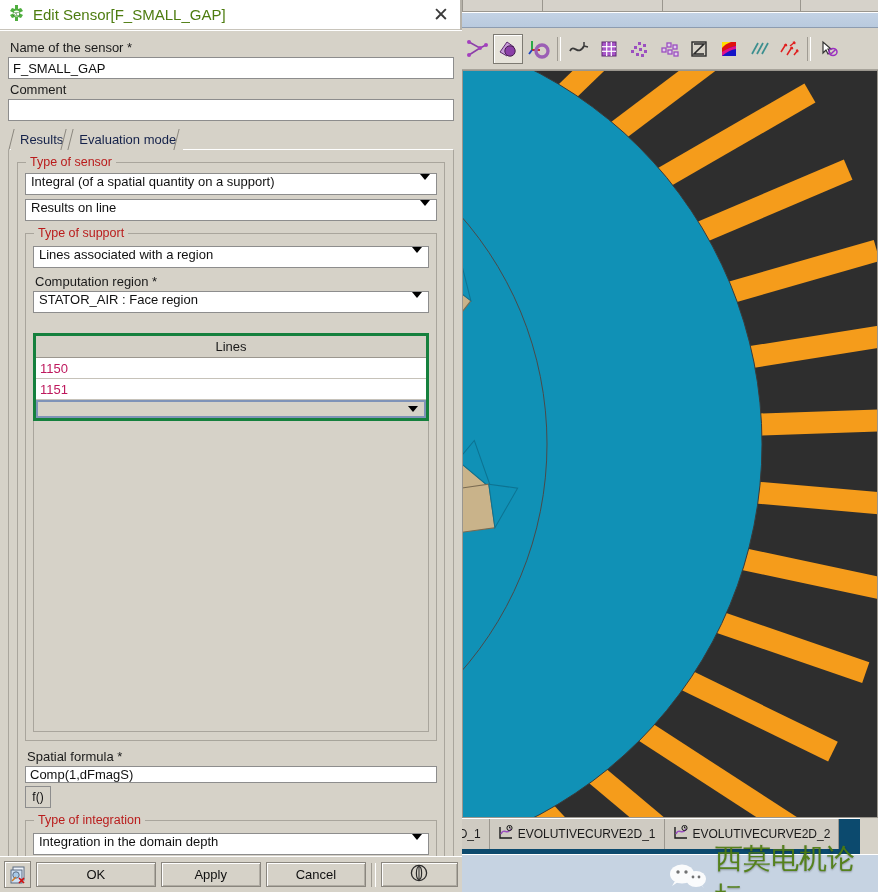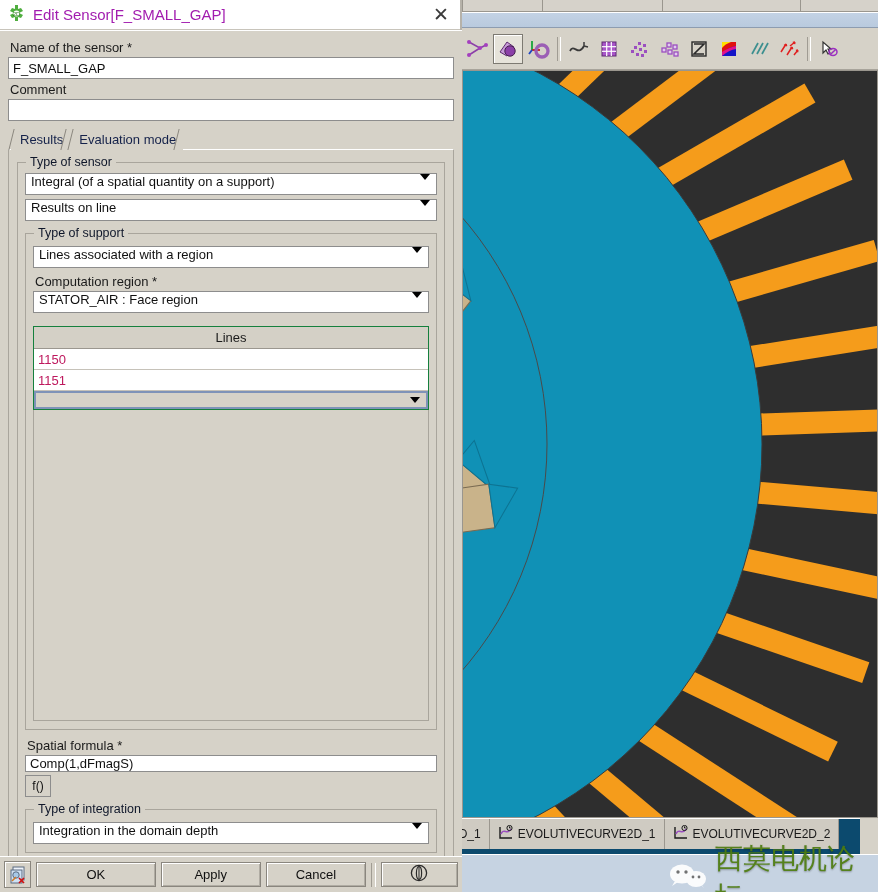--- a/index.html
+++ b/index.html
@@ -36,21 +36,21 @@
      background:#c6d3e2;border-top:1px solid #ffffff;box-sizing:border-box;}
   .watermark{position:absolute;left:668px;top:840px;display:flex;align-items:center;gap:7px;
      color:#4d7c0f;font-size:28px;font-family:"DejaVu Sans",sans-serif;opacity:.93;
      text-shadow:0 1px 2px rgba(0,0,0,.35);pointer-events:none;}
 
   
   #dialog{position:absolute;left:0;top:0;width:462px;height:892px;background:#d6d2c8;
      border-right:2px solid #b6b2a9;box-sizing:border-box;}
   .dlg-title{height:30px;background:#ffffff;display:flex;align-items:center;
      padding:0 6px 0 7px;border-bottom:1px solid #c8c4bb;box-sizing:border-box;}
-  .dlg-title .ttxt{font-size:15px;color:#a21caf;margin-left:7px;flex:1;}
+  .dlg-title .ttxt{font-size:15px;color:#4d7c0f;margin-left:7px;flex:1;}
   .dlg-close{width:26px;height:26px;display:flex;align-items:center;justify-content:center;
      font-size:19px;color:#3a3a3a;}
   .dlg-body{position:absolute;left:0;top:30px;width:462px;height:826px;
      background:#d6d2c8;border-top:1px solid #ffffff;box-sizing:border-box;padding:6px 8px 0 8px;}
 
   .lbl{font-size:13px;color:#1a1a1a;margin:3px 0 2px 2px;}
   .txtfield{height:22px;background:#ffffff;border:1px solid #8d8d8d;box-sizing:border-box;
      display:flex;align-items:center;padding:0 4px;font-size:13px;color:#101010;}
   .combo{height:22px;background:#ffffff;border:1px solid #8d8d8d;box-sizing:border-box;
      display:flex;align-items:flex-start;padding:0 2px 0 5px;font-size:13px;color:#101010;}
@@ -63,27 +63,27 @@
   .tb{height:21px;padding:0 7px 0 9px;display:flex;align-items:center;font-size:13px;color:#15224a;
      background:#d6d2c8;position:relative;}
   .tb:before{content:"";position:absolute;left:0;top:0;bottom:0;width:7px;
      border-left:1px solid #8a867e;transform:skewX(-14deg);}
   .tb.active{font-weight:normal;}
   .tb .tend{position:absolute;right:-1px;top:0;bottom:0;width:7px;border-left:1px solid #8a867e;transform:skewX(-14deg);}
 
   
   .group{border:1px solid #a9a59c;border-top:1px solid #a9a59c;margin-top:8px;padding:8px 7px 8px 7px;position:relative;background:#d6d2c8;}
   .group>.gtitle{position:absolute;top:-8px;left:8px;background:#d6d2c8;padding:0 4px;
-     font-size:12.5px;color:#0f172a;}
+     font-size:12.5px;color:#b91c1c;}
 
   .outer-panel{border:1px solid #a9a59c;border-top:1px solid #fff;margin-top:-1px;
      padding:10px 8px 8px 8px;background:#d6d2c8;position:relative;}
 
   
-  .tbl{border:1px solid #15803d;background:#ffffff;margin-top:13px;}
+  .tbl{border:3px solid #15803d;background:#ffffff;margin-top:20px;}
   .tbl .th{height:21px;background:#d4d0c6;border-bottom:1px solid #9b978f;
      display:flex;align-items:center;justify-content:center;font-size:13px;color:#1a1a1a;}
   .tbl .tr{height:20px;border-bottom:1px solid #c6c2b9;display:flex;align-items:center;
      padding-left:4px;font-size:13px;color:#be185d;background:#ffffff;}
   .tbl .tr.editcombo{background:#d6d2c8;border:2px solid #7f93b8;height:18px;margin:0;padding:0 2px 0 4px;
      box-sizing:border-box;justify-content:flex-end;}
   .bigblank{height:310px;background:#d6d2c8;border:1px solid #a9a59c;border-top:none;}
 
   .fbtn{width:26px;height:22px;background:#d6d2c8;border:1px solid #8d8d8d;
      display:flex;align-items:center;justify-content:center;font-size:12px;color:#101010;box-sizing:border-box;}

